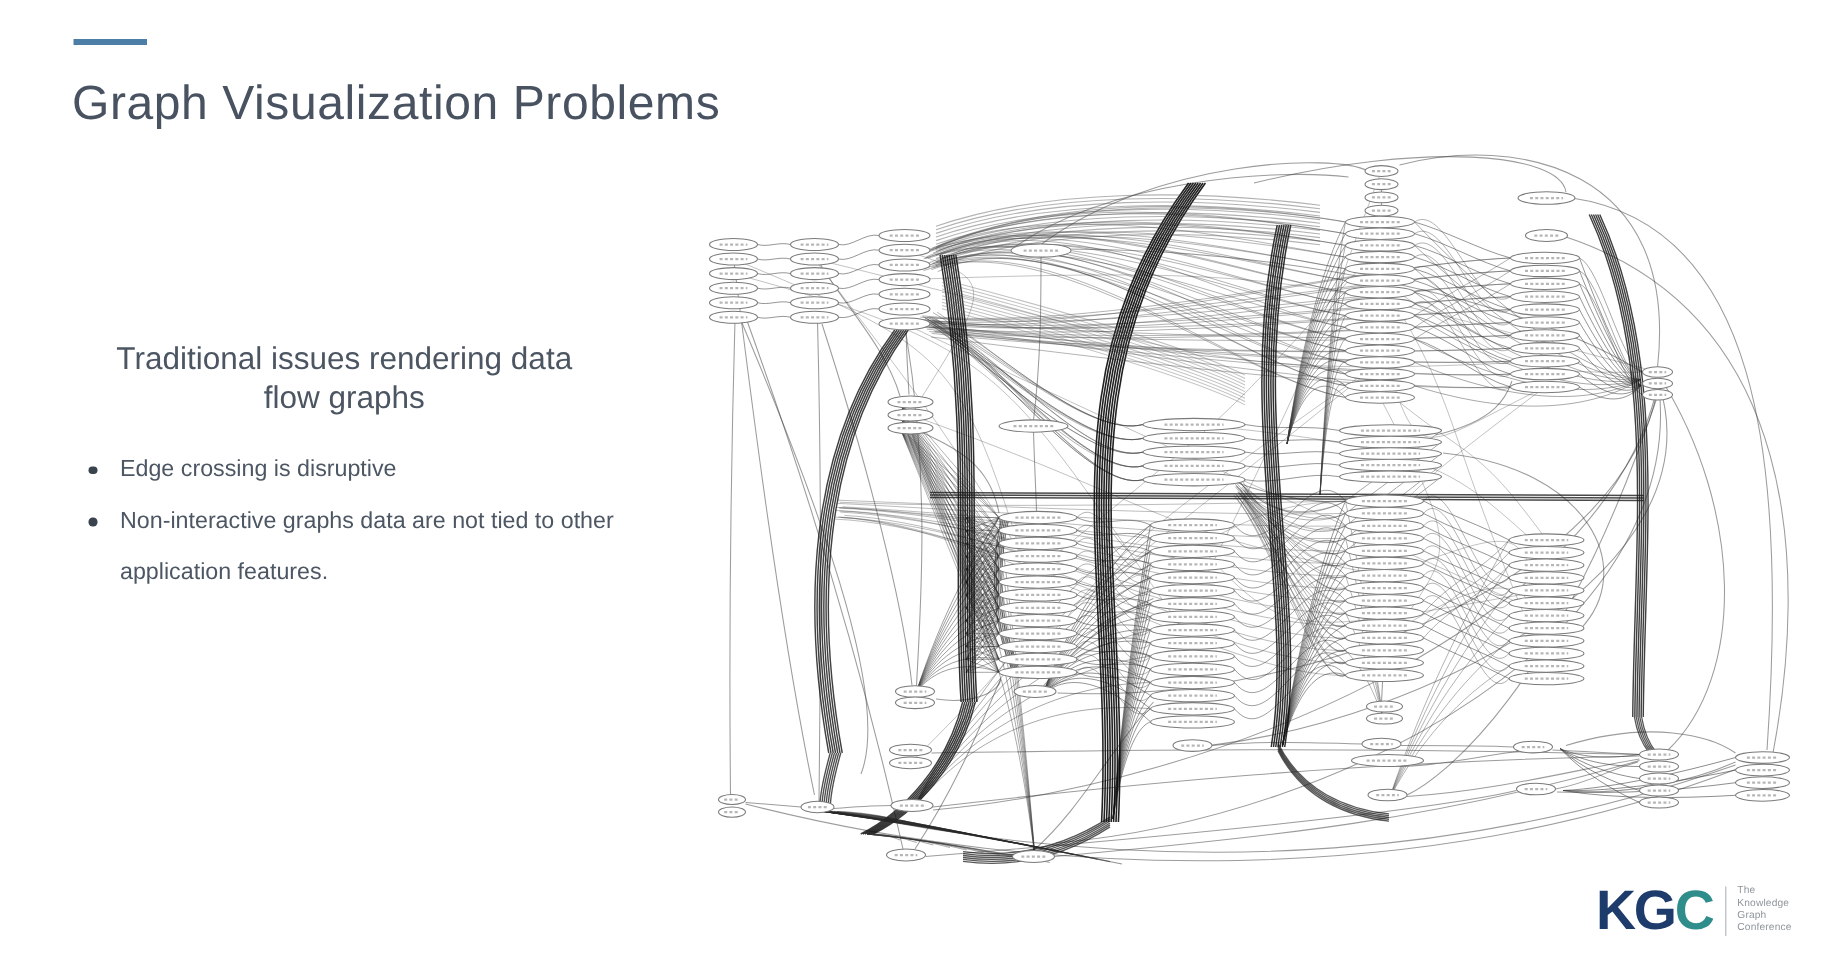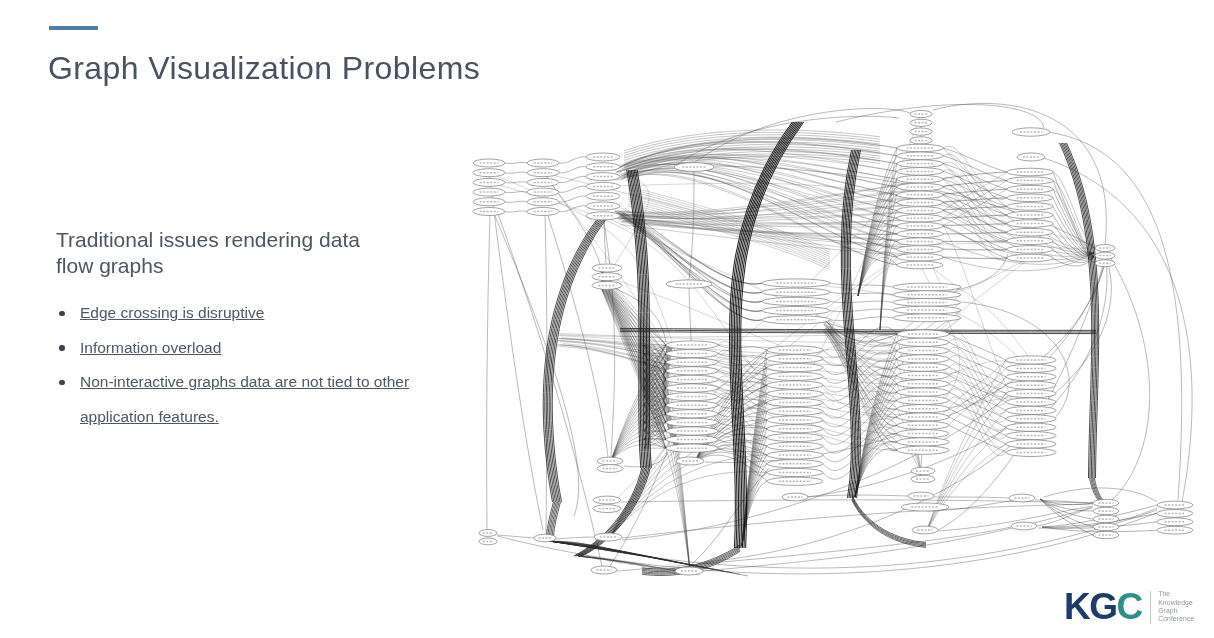--- a/index.html
+++ b/index.html
@@ -7,27 +7,27 @@
     position:relative;width:1214px;height:638px;background:#ffffff;overflow:hidden;
     font-family:"Liberation Sans",sans-serif;color:#4b5562;padding-left:12px;
   }
   .accent-dash{position:absolute;left:49px;top:26px;width:49px;height:3.5px;background:#4d7ea8;}
   .slide-title{
     position:absolute;left:48px;top:50px;margin:0;font-size:32px;font-weight:500;
     letter-spacing:.4px;color:#485260;white-space:nowrap;
   }
   .subhead{
     position:absolute;left:56px;top:227px;margin:0;width:347px;
-    font-size:21px;line-height:26px;color:#4c5663;font-weight:400;
+    font-size:21px;line-height:26px;color:#4c5663;font-weight:400;text-align:center;
   }
   .bullet-list{
     position:absolute;left:58px;top:296px;margin:0;padding:0;list-style:none;
     width:362px;font-size:15.5px;line-height:34.6px;color:#4d5764;
   }
-  .bullet-list li{position:relative;padding-left:22px;width:340px;text-decoration:underline;}
+  .bullet-list li{position:relative;padding-left:22px;width:340px;}
   .bullet-list li::before{
     content:"";position:absolute;left:1px;top:14.5px;width:5.5px;height:5.5px;border-radius:50%;
     background:#39434e;
   }
   .graph-figure{position:absolute;left:450px;top:98px;width:758px;height:492px;}
   .logo{position:absolute;left:1052px;top:589px;display:flex;align-items:center;margin-left:12px;}
   .logo-kgc{font-size:37px;font-weight:800;letter-spacing:-1.5px;line-height:36px;color:#1d3b6b;}
   .logo-kgc .c{color:#2f8e8b;}
   .logo-sep{width:1.5px;height:33px;background:#c3c7cb;margin:0 7px 0 8px;}
   .logo-tag{font-size:6.8px;line-height:8.3px;color:#8f969c;letter-spacing:.1px;}
@@ -38,21 +38,20 @@
 <div class="slide">
 
   <div class="accent-dash"></div>
 
   <h1 class="slide-title">Graph Visualization Problems</h1>
 
   <p class="subhead">Traditional issues rendering data flow graphs</p>
 
   <ul class="bullet-list">
     <li>Edge crossing is disruptive</li>
-    <li>Information overload</li>
     <li>Non-interactive graphs data are not tied to other application features.</li>
   </ul>
 
   <div class="graph-figure">
     <svg viewBox="450 98 758 492" width="758" height="492" xmlns="http://www.w3.org/2000/svg">
         <path d="M505,163 C512.26,165 519.52,161 527,163" fill="none" stroke="#3a3a3a" stroke-width="0.65" opacity="0.55"></path>
         <path d="M505,172.7 C512.26,174.7 519.52,170.7 527,172.7" fill="none" stroke="#3a3a3a" stroke-width="0.65" opacity="0.55"></path>
         <path d="M505,182.4 C512.26,184.4 519.52,180.4 527,182.4" fill="none" stroke="#3a3a3a" stroke-width="0.65" opacity="0.55"></path>
         <path d="M505,192.1 C512.26,194.1 519.52,190.1 527,192.1" fill="none" stroke="#3a3a3a" stroke-width="0.65" opacity="0.55"></path>
         <path d="M505,201.8 C512.26,203.8 519.52,199.8 527,201.8" fill="none" stroke="#3a3a3a" stroke-width="0.65" opacity="0.55"></path>

